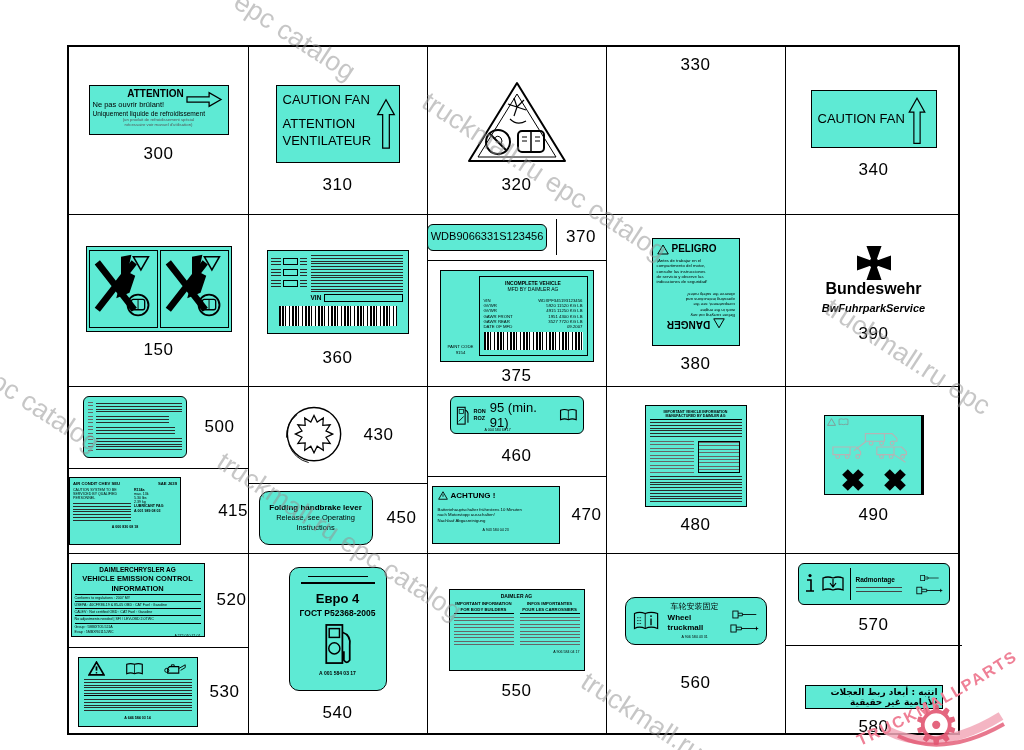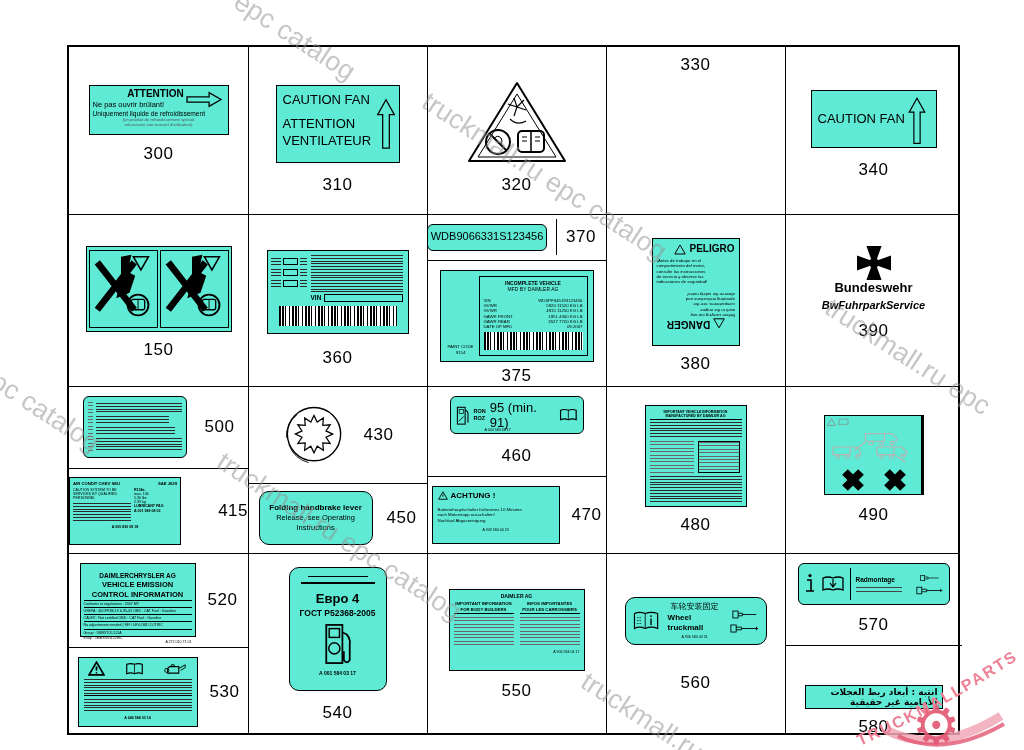--- a/index.html
+++ b/index.html
@@ -215,21 +215,21 @@
               <span class="t4">09.2007</span>
             </div>
           <div class="bc" style="height:18px;margin-top:2px"></div>
         </div>
       </div>
       <div class="n" style="margin-top:4px">375</div>
     </div>
 
     <div class="cell fc" style="left:537px;top:167px;width:179px;height:172px">
       <div class="box" style="width:88px;height:108px;margin-top:24px;padding:4px 4px">
-        <div class="fr" style="gap:3px;justify-content:flex-end">
+        <div class="fr" style="gap:3px;justify-content:flex-start">
           <svg width="12" height="11" viewBox="0 0 16 14">
               <path d="M8 1 L15 13 H1 Z" fill="none" stroke="#000" stroke-width="1.3"></path>
             </svg>
           <div class="t10 b">PELIGRO</div>
         </div>
         <div style="margin-top:3px">
           <div class="t4">¡Antes de trabajar en el</div>
           <div class="t4">compartimento del motor,</div>
           <div class="t4">consulte las instrucciones</div>
           <div class="t4">de servicio y observe las</div>
@@ -249,21 +249,21 @@
           <div class="t4">observe the safety notes!</div>
         </div>
       </div>
       <div class="n" style="margin-top:8px">380</div>
     </div>
 
     <div class="cell fc" style="left:716px;top:167px;width:177px;height:172px">
       <svg width="34" height="34" viewBox="0 0 36 36" style="margin-top:32px">
         <path d="M10 0 H26 L21 14 H15 Z M10 36 H26 L21 22 H15 Z M0 10 V26 L14 21 V15 Z M36 10 V26 L22 21 V15 Z M14 14 H22 V22 H14 Z" fill="#000"></path>
       </svg>
-      <div style="font-size:13px" class="b">Bundeswehr</div>
+      <div style="font-size:16px" class="b">Bundeswehr</div>
       <div class="t11 b i" style="margin-top:4px">BwFuhrparkService</div>
       <div class="n" style="margin-top:8px">390</div>
     </div>
 
     <div class="cell fr" style="left:0;top:339px;width:179px;height:82px;justify-content:center;gap:18px">
       <div class="box r6 fr" style="width:104px;height:62px;padding:4px">
         <div class="stripesL" style="width:5px;height:50px;margin-right:3px"></div>
         <div style="flex:1">
           <div class="stripes" style="height:10px;margin:1px 0"></div>
           <div class="stripes" style="height:8px;margin:3px 0;width:85%"></div>
@@ -404,21 +404,21 @@
         </svg>
         <svg width="92" height="24" viewBox="0 0 92 24">
           <path d="M18 4 L34 20 M34 4 L18 20" stroke="#000" stroke-width="8"></path>
           <path d="M60 4 L76 20 M76 4 L60 20" stroke="#000" stroke-width="8"></path>
         </svg>
       </div>
       <div class="n" style="margin-top:10px">490</div>
     </div>
 
     <div class="cell fr" style="left:0;top:506px;width:179px;height:94px;justify-content:center;gap:12px">
-      <div class="box" style="width:116px;height:74px;padding:8px 3px">
+      <div class="box" style="width:134px;height:74px;padding:2px 3px">
         <div class="t6 b c">DAIMLERCHRYSLER AG</div>
         <div class="t7 b c" style="border-bottom:1px solid #000">VEHICLE EMISSION CONTROL INFORMATION</div>
         <div class="t3" style="border-bottom:1px solid #000;padding:1px 0">Conforms to regulations : 2007 MY</div>
         <div class="t3" style="border-bottom:1px solid #000;padding:1px 0">USEPA : 40CFR86.19 &amp; 85-05  OBD : CAT  Fuel : Gasoline</div>
         <div class="t3" style="border-bottom:1px solid #000;padding:1px 0">CALEV : Not certified  OBD : CAT  Fuel : Gasoline</div>
         <div class="t3" style="border-bottom:1px solid #000;padding:1px 0">No adjustments needed  |  SFI / LEV-OBD 2.0TWC</div>
         <div class="t3" style="padding:1px 0">Group : 5MBXT05.52JA</div>
         <div class="t3" style="padding:0">Evap : 5MBXR0115JWC</div>
         <div class="t3" style="text-align:right">A 272 010 71 01</div>
       </div>

